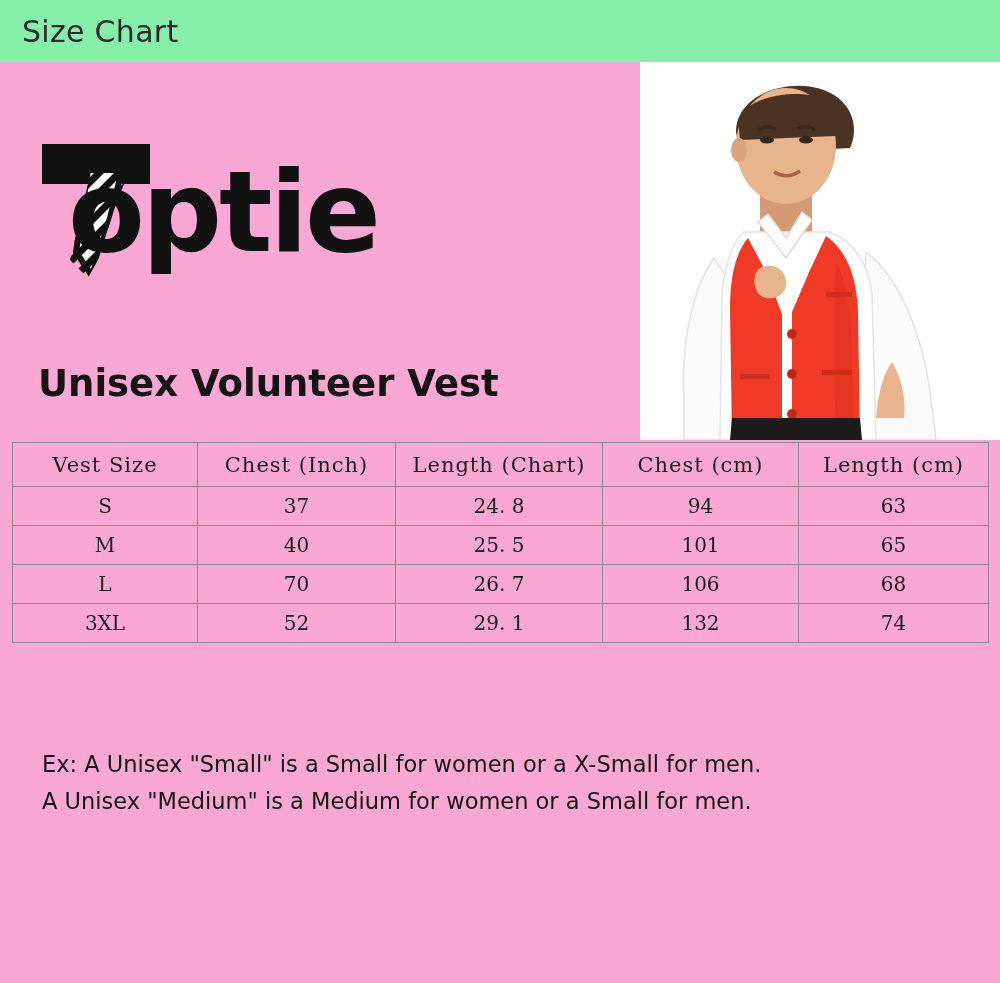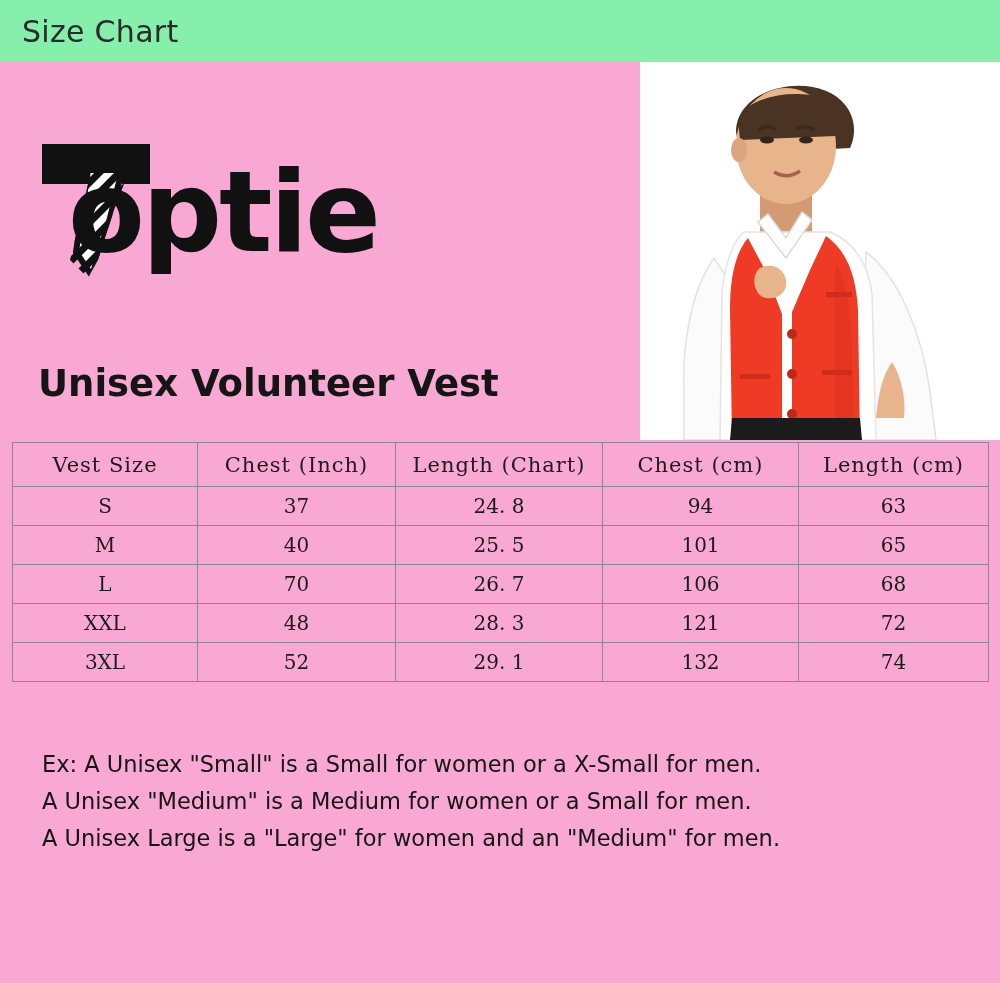--- a/index.html
+++ b/index.html
@@ -259,35 +259,27 @@
         <td>65</td>
       </tr>
       <tr>
         <td>L</td>
         <td>70</td>
         <td>26. 7</td>
         <td>106</td>
         <td>68</td>
       </tr>
       <tr>
-        <td>XXL</td>
-        <td>48</td>
-        <td>28. 3</td>
-        <td>121</td>
-        <td>72</td>
-      </tr>
-      <tr>
         <td>3XL</td>
         <td>52</td>
         <td>29. 1</td>
         <td>132</td>
         <td>74</td>
       </tr>
     </tbody>
   </table>
 
   <div class="notes">
     <div class="note-normal">Ex: A Unisex "Small" is a Small for women or a X-Small for men.</div>
     <div class="note-normal">A Unisex "Medium" is a Medium for women or a Small for men.</div>
-    <div class="note-normal">A Unisex Large is a "Large" for women and an "Medium" for men.</div>
   </div>
 
 </div>
 
 </body></html>

